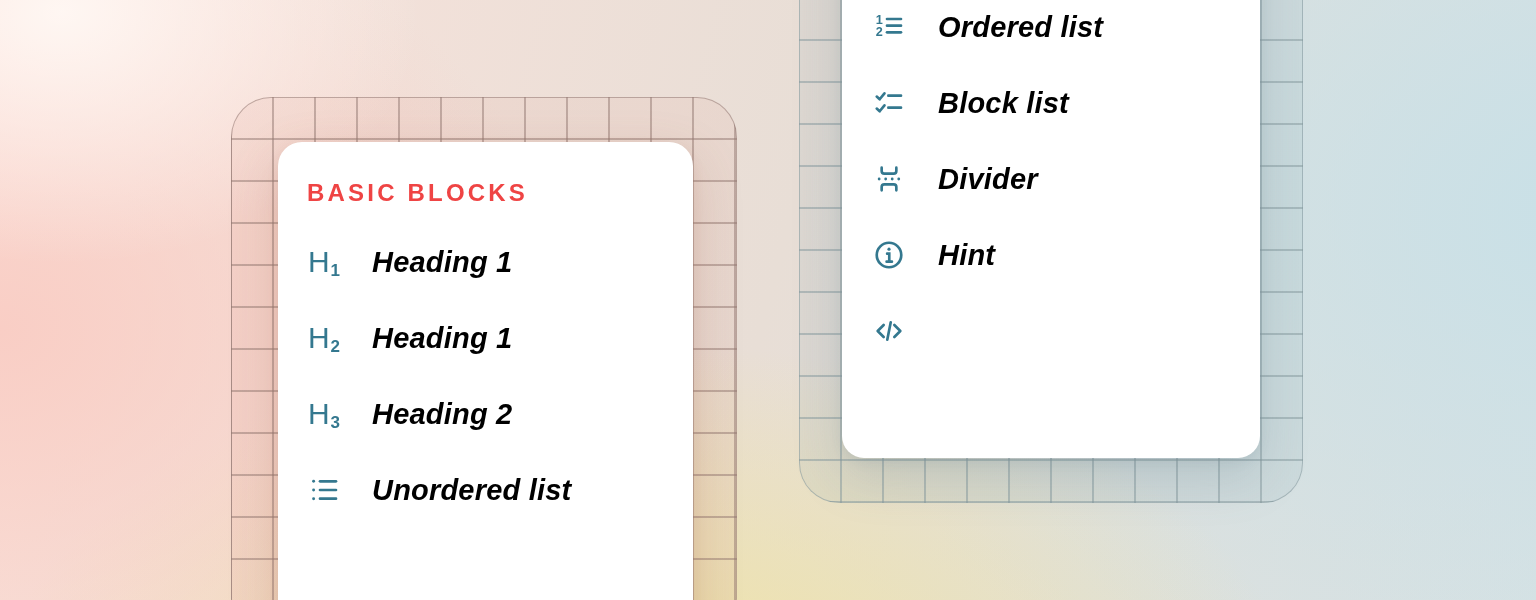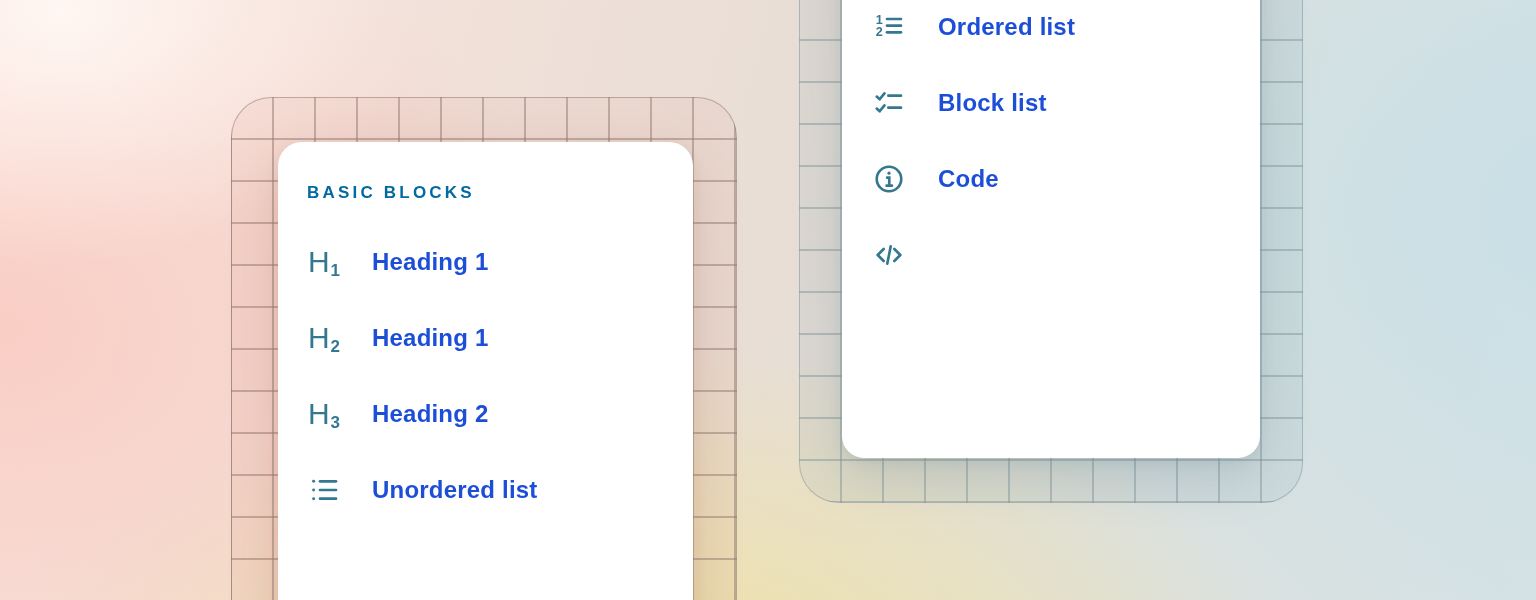--- a/index.html
+++ b/index.html
@@ -40,35 +40,35 @@
     left:278px;top:142px;width:415px;height:520px;border-radius:24px;
     box-shadow:0 18px 50px rgba(155,92,70,0.22), 0 4px 12px rgba(155,92,70,0.10);
     padding:37px 0 0 29px;
   }
   .card.right-card{
     left:842px;top:-88px;width:418px;height:546px;border-radius:22px;
     box-shadow:0 18px 50px rgba(90,120,130,0.22), 0 4px 12px rgba(90,120,130,0.10);
     padding:77px 0 0 30px;
   }
   .section-label{
-    font-size:17px;font-weight:700;letter-spacing:3.2px;color:#0369a1;
+    font-size:24px;font-weight:700;letter-spacing:3.2px;color:#ef4444;
     height:28px;line-height:28px;
   }
   .menu{margin-top:17px;}
   .right-card .menu{margin-top:0;}
   .menu-item{
     height:76px;display:flex;align-items:center;cursor:pointer;
   }
   .item-icon{
     width:34px;height:34px;flex:0 0 34px;display:flex;align-items:center;justify-content:center;
     color:#34788f;
   }
   .item-icon svg{width:32px;height:32px;display:block;}
   .item-label{
-    margin-left:31px;font-size:24px;font-weight:700;color:#1d4ed8;letter-spacing:0.2px;
+    margin-left:31px;font-size:29px;font-weight:700;color:#000000;letter-spacing:0.2px;font-style:italic;
   }
   .right-card .item-label{margin-left:32px;}
   .hicon{
     font-size:30px;font-weight:400;color:#34788f;line-height:1;letter-spacing:0;
     display:flex;align-items:baseline;
   }
   .hicon sub{
     font-size:17px;font-weight:600;line-height:1;margin-left:1px;transform:translateY(4px);
   }
 </style>
@@ -151,30 +151,43 @@
         <svg viewBox="0 0 24 24" fill="none" stroke="currentColor" stroke-width="2" stroke-linecap="round" stroke-linejoin="round">
           <path d="M2.8 7.2 L5 9.2 L8.6 4.8"></path>
           <path d="M2.8 16.2 L5 18.2 L8.6 13.8"></path>
           <line x1="11.5" y1="6.5" x2="21" y2="6.5"></line>
           <line x1="11.5" y1="15.5" x2="21" y2="15.5"></line>
         </svg>
       </span>
       <span class="item-label">Block list</span>
     </div>
 
+    <div class="menu-item">
+      <span class="item-icon">
+        <svg viewBox="0 0 24 24" fill="none" stroke="currentColor" stroke-width="2" stroke-linecap="round">
+          <path d="M6.5 3.5 V6 a2 2 0 0 0 2 2 h7 a2 2 0 0 0 2 -2 V3.5"></path>
+          <circle cx="4.6" cy="12" r="1.05" fill="currentColor" stroke="none"></circle>
+          <circle cx="9.5" cy="12" r="1.05" fill="currentColor" stroke="none"></circle>
+          <circle cx="14.4" cy="12" r="1.05" fill="currentColor" stroke="none"></circle>
+          <circle cx="19.3" cy="12" r="1.05" fill="currentColor" stroke="none"></circle>
+          <path d="M6.5 20.5 V18 a2 2 0 0 1 2 -2 h7 a2 2 0 0 1 2 2 v2.5"></path>
+        </svg>
+      </span>
+      <span class="item-label">Divider</span>
+    </div>
 
     <div class="menu-item">
       <span class="item-icon">
         <svg viewBox="0 0 24 24" fill="none" stroke="currentColor" stroke-width="2" stroke-linecap="round">
           <circle cx="12" cy="12" r="9.2"></circle>
           <circle cx="12" cy="7.6" r="1.2" fill="currentColor" stroke="none"></circle>
           <path d="M10.6 11 h1.6 v5.8 m-2 0.2 h4"></path>
         </svg>
       </span>
-      <span class="item-label">Code</span>
+      <span class="item-label">Hint</span>
     </div>
 
 
     <div class="menu-item">
       <span class="item-icon">
         <svg viewBox="0 0 24 24" fill="none" stroke="currentColor" stroke-width="2" stroke-linecap="round" stroke-linejoin="round">
           <path d="M8 7.5 L3.5 12 L8 16.5"></path>
           <path d="M16 7.5 L20.5 12 L16 16.5"></path>
           <line x1="13.3" y1="5.5" x2="10.7" y2="18.5"></line>
         </svg>

